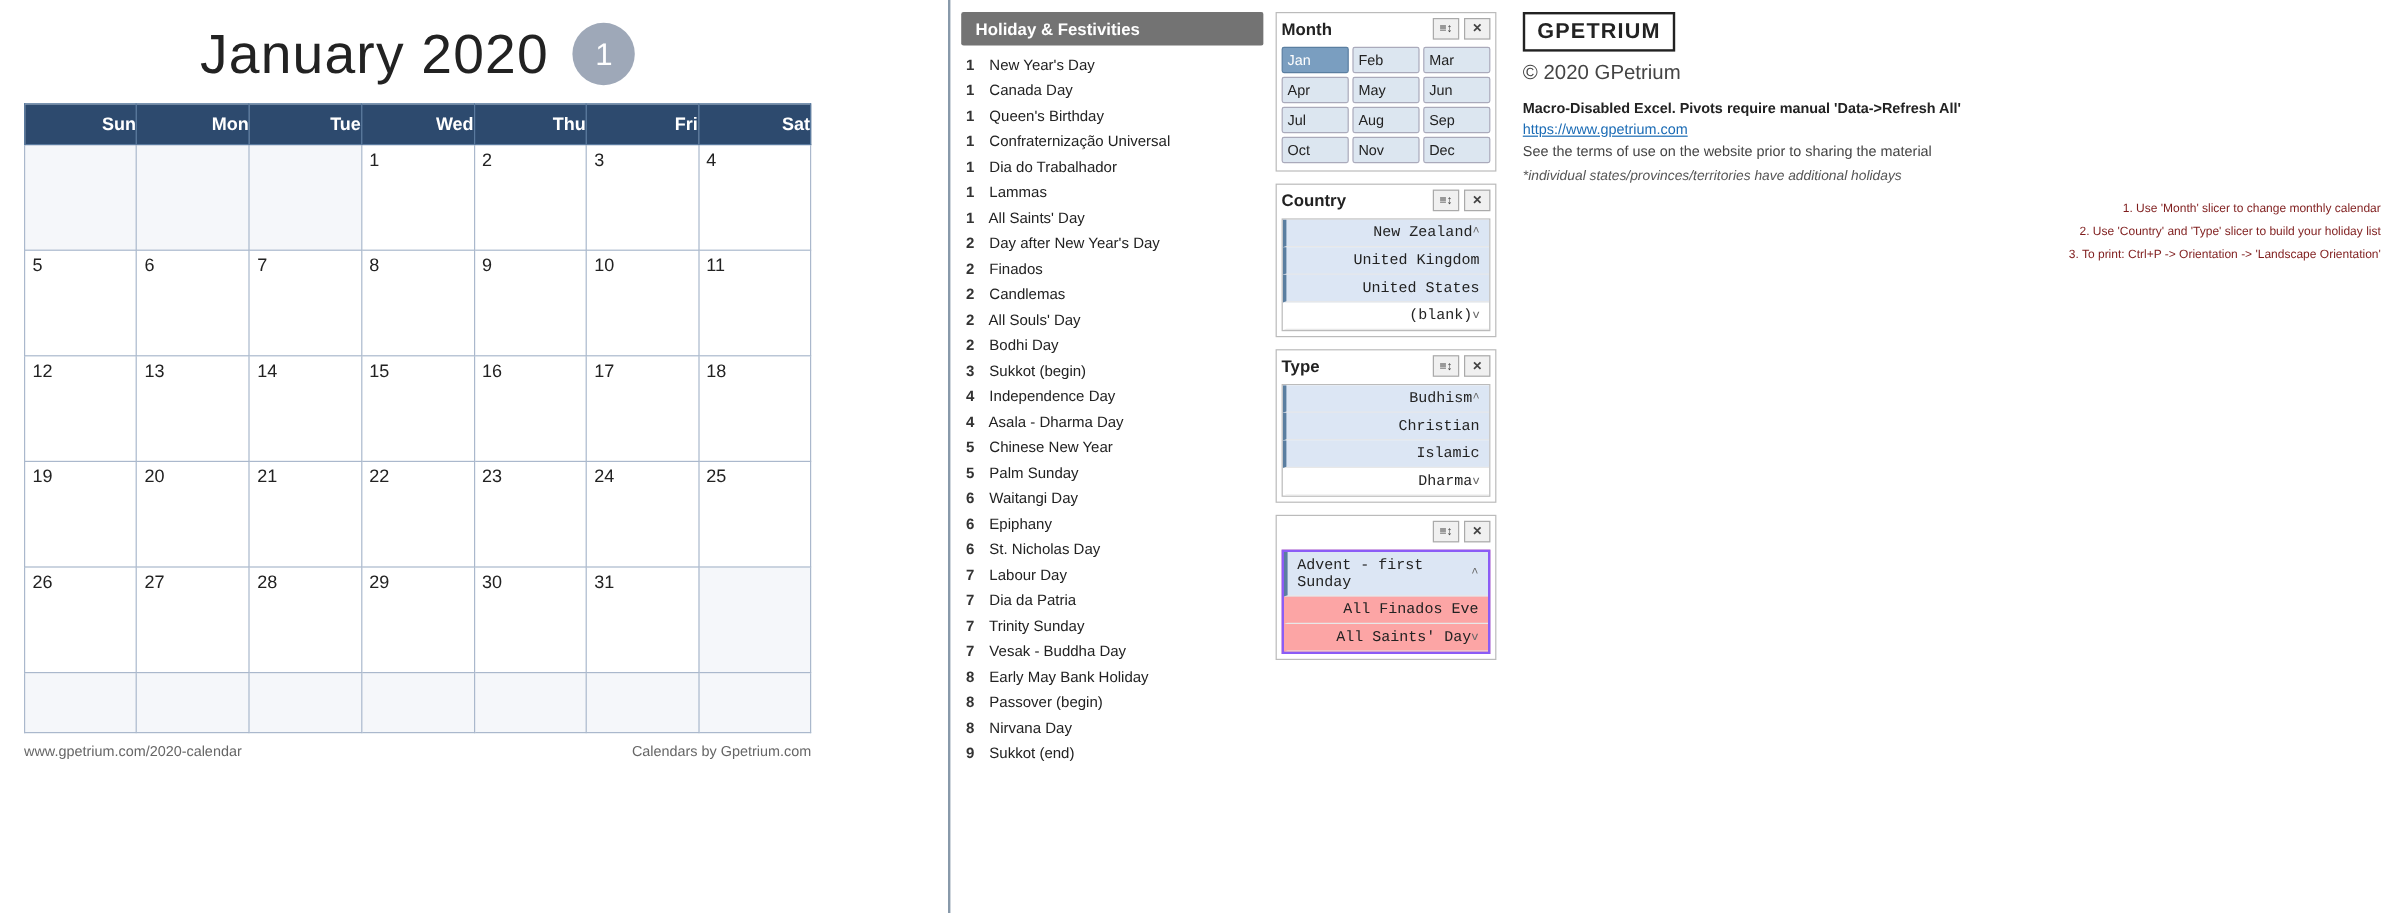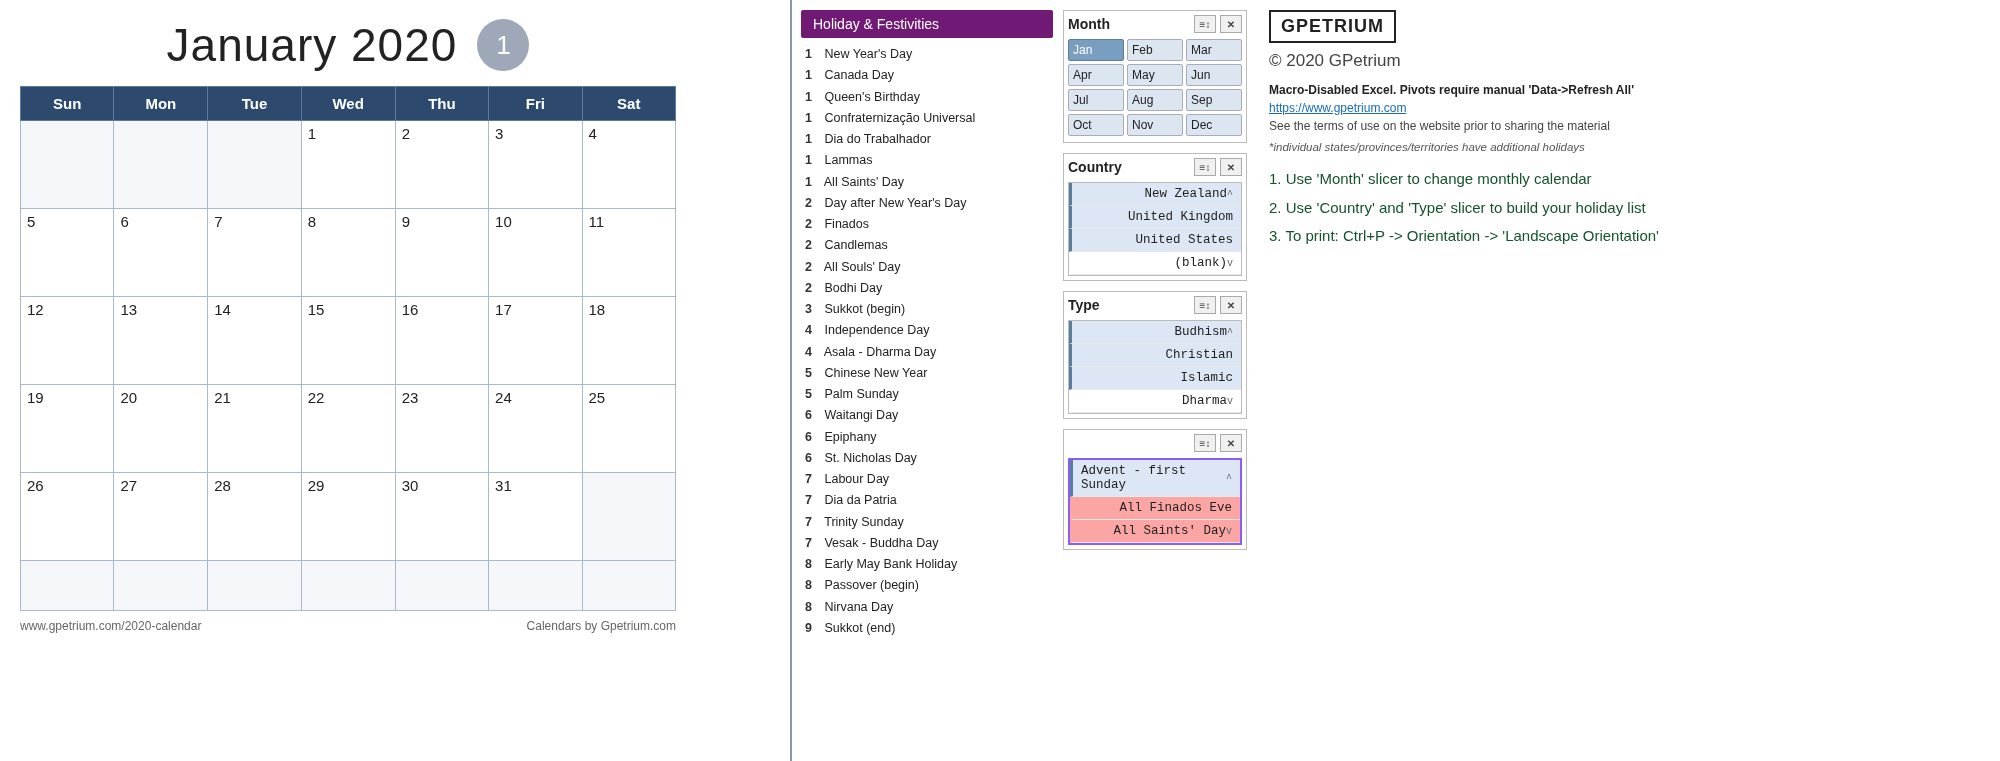--- a/index.html
+++ b/index.html
@@ -57,21 +57,21 @@
       width: 100%;
       border-collapse: collapse;
       border: 1.5px solid #7a8fa6;
     }
 
     .calendar-grid th {
       background: #2d4a6e;
       color: #fff;
       font-size: 15px;
       font-weight: 600;
-      text-align: center;
+      text-align: right;
       padding: 8px 0;
       border: 1px solid #5a7a9e;
     }
 
     .calendar-grid td {
       border: 1px solid #aab8cc;
       vertical-align: top;
       width: 110px;
       height: 88px;
       padding: 4px 6px;
@@ -120,25 +120,25 @@
 
     
     .holiday-panel {
       width: 260px;
       padding: 10px 0 10px 8px;
       overflow: hidden;
       flex-shrink: 0;
     }
 
     .holiday-title {
-      background: #701a75;
+      background: #737373;
       color: #fff;
       padding: 6px 12px;
       font-size: 14px;
-      font-weight: 400;
+      font-weight: 700;
       margin-bottom: 6px;
       border-radius: 2px;
     }
 
     .holiday-list {
       list-style: none;
       font-size: 12.5px;
       line-height: 1.7;
       color: #222;
       padding-left: 4px;
@@ -317,23 +317,24 @@
     }
 
     .info-note {
       font-size: 11.5px;
       color: #555;
       font-style: italic;
       margin-bottom: 12px;
     }
 
     .info-instructions {
-      font-size: 15px;
-      color: #14532d;
+      font-size: 10px;
+      color: #7f1d1d;
       line-height: 1.9;
+      text-align: right;
     }
 
     
     ::-webkit-scrollbar { width: 10px; }
     ::-webkit-scrollbar-track { background: #f0f0f0; }
     ::-webkit-scrollbar-thumb { background: #9aabbc; }
 
   </style>
 </head>
 <body>

